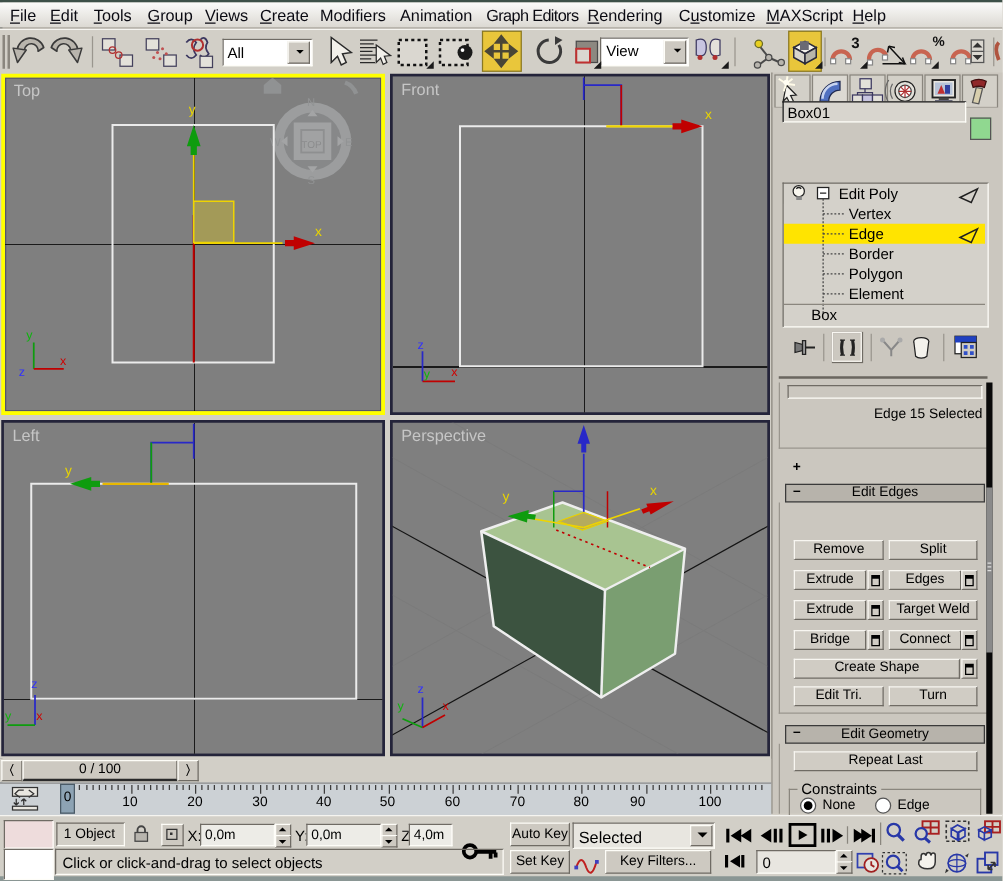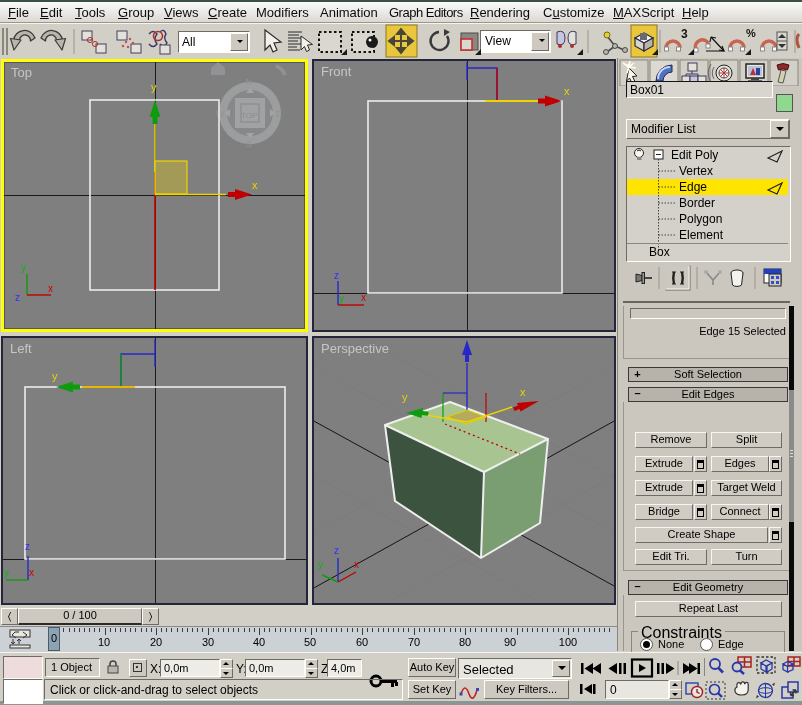--- a/index.html
+++ b/index.html
@@ -364,25 +364,20 @@
 
  <path d="M159 6 q6 -3 12 0 l-1.5 5 q-4.5 -2 -9 0 Z" fill="#90282a" stroke="#401010"></path>
  <path d="M163 11 l5 1 l-3 12 l-5 -1 Z" fill="#d8cfae" stroke="#555"></path>
 </svg>
 
 <div class="a" style="left:626px;top:81px;width:145px;height:15px;background:#d8d5ce;border:1px solid;border-color:#141414 #fefdf8 #fefdf8 #141414">
       <span class="a" style="left:3px;top:1px;font-size:12px">Box01</span>
     </div>
 <div class="a" style="left:776px;top:94px;width:15px;height:16px;background:#90d890;border:1px solid #555"></div>
 
-<div class="a b3" style="left:626px;top:119px;width:162px;height:18px">
- <span class="a" style="left:4px;top:2px;font-size:12px">Modifier List</span>
- <div class="a b3" style="right:0;top:0;width:17px;height:16px"></div>
- <div class="a" style="right:5px;top:7px;width:0;height:0;border:4px solid transparent;border-top-color:#000"></div>
-</div>
 
 <div class="a" style="left:626px;top:146px;width:163px;height:114px;background:#d4d1ca;border:1px solid;border-color:#6f6b64 #fefdf8 #fefdf8 #6f6b64">
 <svg class="a" style="left:0;top:0" width="161" height="112" viewBox="0 0 161 112">
  <rect x="0" y="16" width="161" height="16" fill="#d4d1ca"></rect>
  <rect x="0" y="32" width="161" height="16" fill="#ffe400"></rect>
 
  <circle cx="12" cy="6" r="4.5" fill="#f8f6ee" stroke="#222"></circle>
         <rect x="10" y="10" width="4.5" height="3" fill="#888"></rect>
         <path d="M10 4 q2 -2 4 0" stroke="#222" fill="none"></path>
 
@@ -440,21 +435,20 @@
         <rect x="153" y="17" width="3" height="3"></rect>
         <rect x="158" y="17" width="3" height="3"></rect>
       </g>
 </svg>
 <div class="a" style="left:623px;top:301px;width:167px;height:2px;background:#6a665f"></div>
 
 <div class="a" style="left:623px;top:306px;width:166px;height:52px;border-left:1px solid #9a968e;border-bottom:1px solid #9a968e"></div>
 <div class="a" style="left:630px;top:308px;width:154px;height:9px;border:1px solid;border-color:#6f6b64 #fefdf8 #fefdf8 #6f6b64"></div>
 <div class="a" style="left:620px;top:325px;width:166px;text-align:right;font-size:11px;color:#000;white-space:nowrap">Edge 15 Selected</div>
 
-<div class="a hdr" style="left:628px;top:367px;width:158px;height:13px">Soft Selection</div>
 <div class="a" style="left:632px;top:368px;width:11px;font-size:11px;font-weight:bold;text-align:center">+</div>
 <div class="a hdr" style="left:628px;top:387px;width:158px;height:13px">Edit Edges</div>
 <div class="a" style="left:632px;top:387px;width:11px;font-size:11px;font-weight:bold;text-align:center">–</div>
 <div class="a" style="left:623px;top:402px;width:166px;height:168px;border-left:1px solid #9a968e;border-bottom:1px solid #9a968e"></div>
 <div class="rbtn" style="left:635px;top:432px;width:70px;height:14px">Remove</div>
 <div class="rbtn" style="left:711px;top:432px;width:69px;height:14px">Split</div>
 <div class="rbtn" style="left:635px;top:456px;width:56px;height:14px">Extrude</div>
 <div class="sq" style="left:694px;top:456px;width:11px;height:14px">
       <div class="a" style="left:2px;top:3px;width:5px;height:5px;border:1px solid #000;border-top:3px solid #000"></div>
     </div>
@@ -479,21 +473,21 @@
 <div class="sq" style="left:769px;top:527px;width:11px;height:14px">
       <div class="a" style="left:2px;top:3px;width:5px;height:5px;border:1px solid #000;border-top:3px solid #000"></div>
     </div>
 <div class="rbtn" style="left:635px;top:549px;width:70px;height:14px">Edit Tri.</div>
 <div class="rbtn" style="left:711px;top:549px;width:69px;height:14px">Turn</div>
 <div class="a hdr" style="left:628px;top:580px;width:158px;height:13px">Edit Geometry</div>
 <div class="a" style="left:632px;top:580px;width:11px;font-size:11px;font-weight:bold;text-align:center">–</div>
 <div class="a" style="left:623px;top:595px;width:166px;height:56px;border-left:1px solid #9a968e"></div>
 <div class="rbtn" style="left:635px;top:601px;width:145px;height:14px">Repeat Last</div>
 <div class="a" style="left:631px;top:631px;width:152px;height:20px;border:1px solid #8a867e;border-bottom:none"></div>
-<div class="a" style="left:638px;top:624px;font-size:16px;background:#cbc7bf;padding:0 3px">Constraints</div>
+<div class="a" style="left:638px;top:624px;font-size:12px;background:#cbc7bf;padding:0 3px">Constraints</div>
 <div class="a" style="left:640px;top:638px;width:11px;height:11px;border-radius:50%;background:#fff;border:1px solid #555"></div>
 <div class="a" style="left:643px;top:641px;width:7px;height:7px;border-radius:50%;background:#000"></div>
 <span class="a" style="left:658px;top:638px;font-size:11px">None</span>
 <div class="a" style="left:700px;top:638px;width:11px;height:11px;border-radius:50%;background:#fff;border:1px solid #555"></div>
 <span class="a" style="left:718px;top:638px;font-size:11px">Edge</span>
 
 <div class="a" style="left:789px;top:306px;width:5px;height:345px;background:#0a0a0a"></div>
 <div class="a" style="left:789px;top:390px;width:5px;height:132px;background:#8a8a8a"></div>
 <div class="a" style="left:790px;top:450px;width:3px;height:1px;background:#ddd"></div>
 <div class="a" style="left:790px;top:453px;width:3px;height:1px;background:#ddd"></div>

